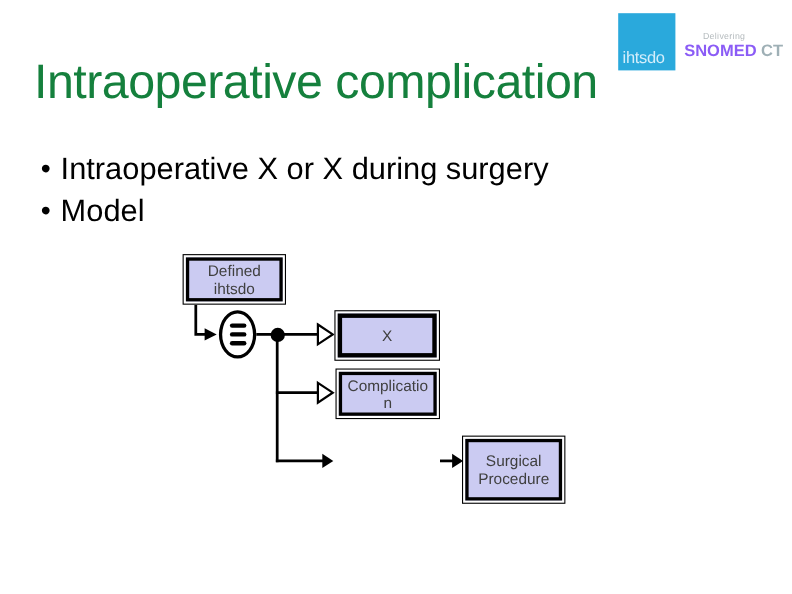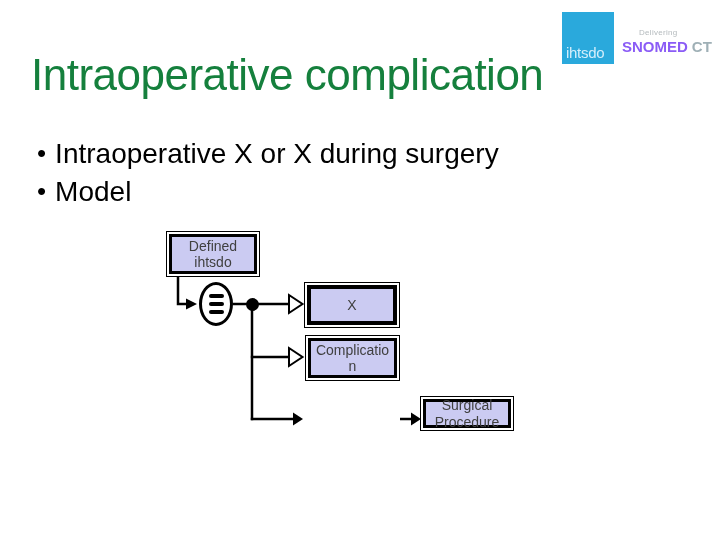--- a/index.html
+++ b/index.html
@@ -52,21 +52,21 @@
     border:3px solid #000;border-radius:50%;background:#fff;
     display:flex;flex-direction:column;align-items:center;justify-content:center;
   }
   .defcircle .bar{width:15px;height:4px;background:#000;border-radius:2px;margin:2px 0;}
   .dot{position:absolute;left:246px;top:298px;width:13px;height:13px;border-radius:50%;background:#000;}
   
   .b-defined{left:166px;top:231px;width:94px;height:46px;}
   .b-x{left:304px;top:282px;width:96px;height:46px;}
   .b-comp{left:305px;top:335px;width:95px;height:46px;}
   .b-during{left:303px;top:396px;width:97px;height:45px;}
-  .b-surg{left:420px;top:396px;width:94px;height:35px;}
+  .b-surg{left:420px;top:396px;width:94px;height:62px;}
 </style>
 </head>
 <body>
 
 <div class="slide">
 
   <h1 class="title">Intraoperative complication</h1>
 
   <div class="bullets">
     <div class="bullet-row">

